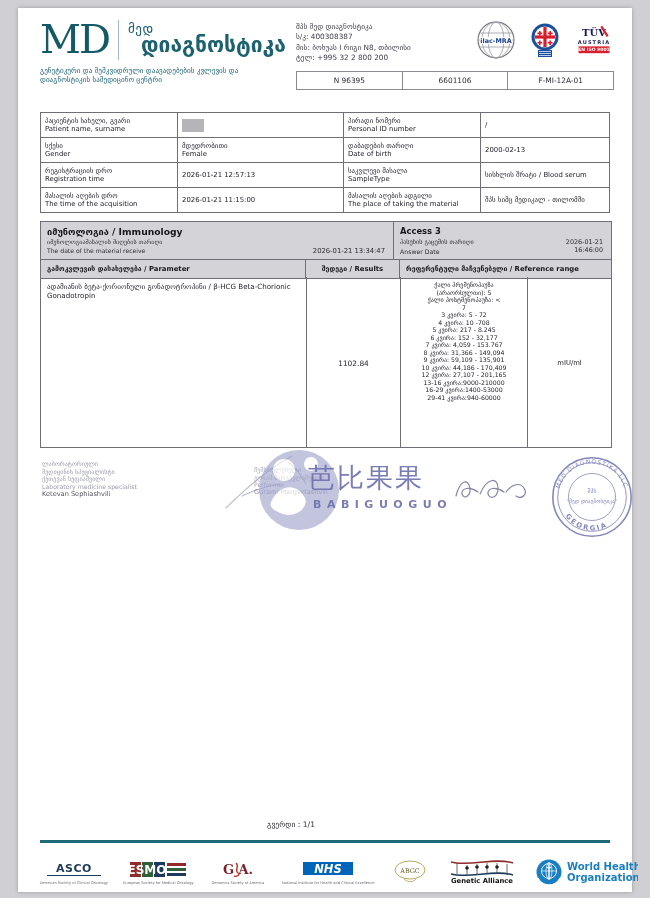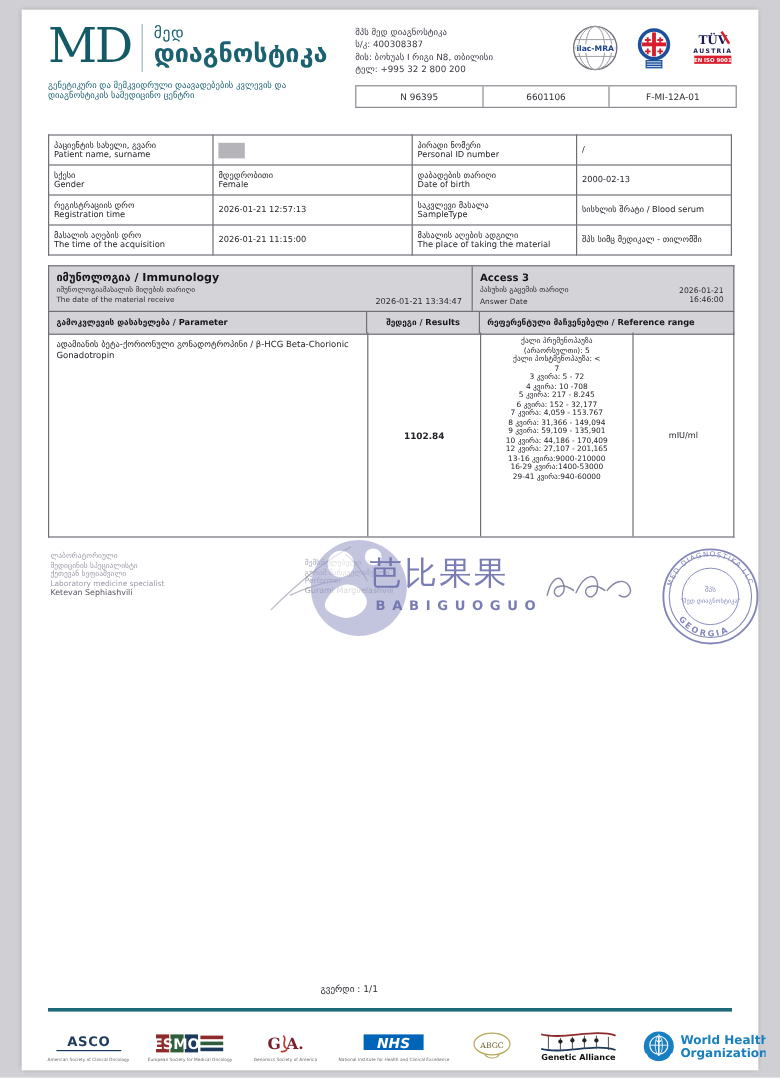--- a/index.html
+++ b/index.html
@@ -16,21 +16,21 @@
   
   .header{position:relative;height:88px;}
   .logo-wrap{position:absolute;left:22px;top:10px;display:flex;align-items:center;}
   .md{
     font-family:"DejaVu Serif","Liberation Serif",serif;
     font-size:40px;line-height:38px;color:#145a66;letter-spacing:-2px;font-weight:400;
   }
   .logo-divider{width:1px;height:40px;background:#9fb9bf;margin:2px 9px 0 9px;}
   .geo-logo{color:#1b6170;line-height:1.0;}
   .geo-logo .l1{font-size:13px;letter-spacing:.5px;}
-  .geo-logo .l2{font-size:21px;font-weight:bold;letter-spacing:0px;}
+  .geo-logo .l2{font-size:21px;font-weight:bold;letter-spacing:0px;margin-left:13px;}
   .tagline{
     position:absolute;left:22px;top:58px;width:245px;
     font-size:7.2px;line-height:9.2px;color:#1b6170;
   }
   .contact{
     position:absolute;left:278px;top:14px;
     font-size:7.3px;line-height:10.4px;color:#3b3b46;
   }
   .certs{position:absolute;right:18px;top:12px;display:flex;align-items:center;gap:9px;}
   .cert{width:40px;height:40px;display:flex;align-items:center;justify-content:center;}
@@ -79,21 +79,21 @@
   .chead .c1{flex:1;padding-left:6px;font-size:6.9px;font-weight:bold;color:#15151a;}
   .chead .c2{width:93px;text-align:center;font-size:6.9px;font-weight:bold;color:#15151a;border-left:1px solid #6f6f78;border-right:1px solid #6f6f78;height:100%;display:flex;align-items:center;justify-content:center;}
   .chead .c3{width:205px;padding-left:6px;font-size:6.9px;font-weight:bold;color:#15151a;}
   
   .rrow{
     position:absolute;left:22px;top:269px;width:570px;height:170px;
     border:1px solid #6f6f78;border-top:none;display:flex;
   }
   .rp{flex:1;padding:5px 6px;font-size:7.1px;line-height:9px;color:#23232a;}
   .rv{width:93px;border-left:1px solid #6f6f78;border-right:1px solid #6f6f78;
-      padding-top:82px;text-align:center;font-size:7.4px;color:#23232a;font-weight:bold;}
+      padding-top:82px;text-align:center;font-size:7.4px;color:#23232a;}
   .rr{width:120px;border-right:1px solid #6f6f78;padding:4px 3px;text-align:center;
       font-size:6.2px;line-height:7.5px;color:#23232a;}
   .ru{width:83px;padding-top:82px;text-align:center;font-size:6.8px;color:#23232a;}
   
   .signarea{position:absolute;left:0;top:450px;width:614px;height:95px;}
   .spec{position:absolute;left:24px;top:2px;font-size:6.2px;line-height:7.6px;color:#9a9aa8;}
   .spec .nm{color:#55555f;font-size:6.6px;margin-top:1px;}
   .perf{position:absolute;left:236px;top:8px;font-size:6.2px;line-height:7.6px;color:#a9a9b8;}
   .perf .nm{color:#9a9aa8;font-size:6.6px;}
   .sig1{position:absolute;left:200px;top:-12px;width:130px;height:70px;opacity:.5;}

